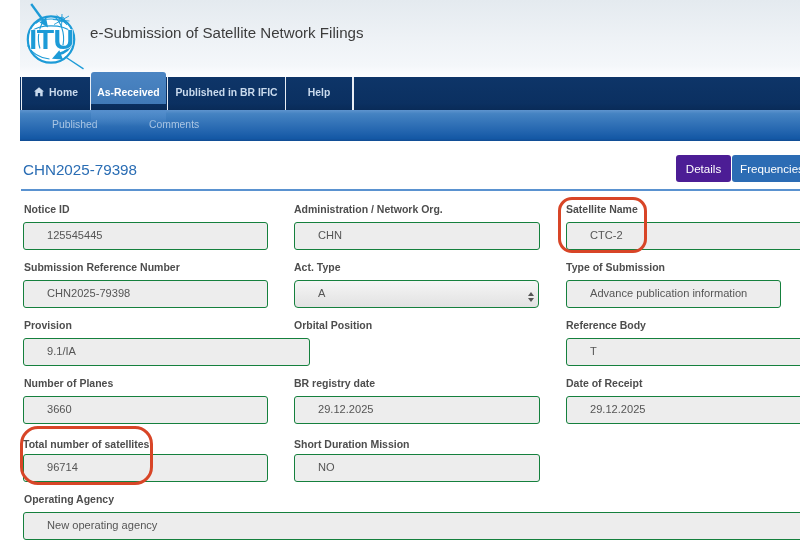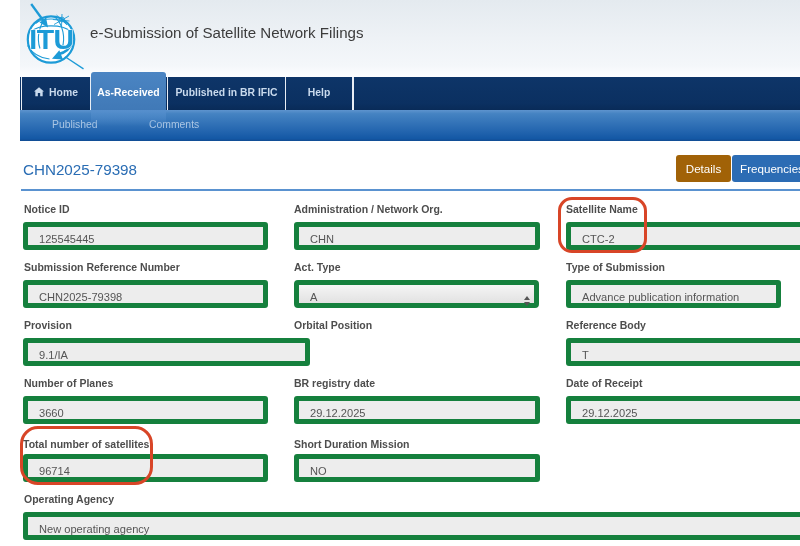--- a/index.html
+++ b/index.html
@@ -5,33 +5,33 @@
 * { margin:0; padding:0; box-sizing:border-box; }
 html,body { width:800px; height:546px; font-family:"Liberation Sans",sans-serif; background:#fff; overflow:hidden; }
 #page { position:relative; width:800px; height:546px;margin-left:20px; }
 .header { position:absolute; left:0; top:0; width:800px; height:77px;
   background:linear-gradient(#e4eaef 0%, #eef2f6 50%, #f4f7fa 85%, #fdfeff 100%); }
 .apptitle { position:absolute; left:70px; top:23.5px; font-size:15.1px; line-height:18px; color:#3c3c3c; }
 .nav { position:absolute; left:0; top:77px; width:800px; height:33px; background:linear-gradient(#0e3568,#0b3061 80%,#092b58); }
 .sep { position:absolute; top:77px; width:1px; height:33px; background:#e9eef5; z-index:3; }
 .tab { position:absolute; top:77px; height:33px; color:#c9daed; font-weight:bold; font-size:10.4px;
   text-align:center; line-height:31px; z-index:2; }
-.tab-active { position:absolute; left:71px; top:72px; width:75px; height:38px; background:linear-gradient(#4b85c3,#4079b7);
+.tab-active { position:absolute; left:71px; top:72px; width:75px; height:32px; background:linear-gradient(#4b85c3,#4079b7);
   border-radius:3px 3px 0 0; color:#fff; font-weight:bold; font-size:10.4px; text-align:center;
   line-height:41px; z-index:2; }
 .subnav { position:absolute; left:0; top:110px; width:791px; height:31px; border-right:1.2px solid #b7cadf;
   background:linear-gradient(#5e94ce 0%, #4583c2 12%, #2264ae 70%, #1458a5 92%, #114c93 100%); }
 .subitem { position:absolute; font-size:10.4px; line-height:12px; color:#aac6e4; top:119px; }
 .title { position:absolute; left:3px; top:160.5px; font-size:15.2px; line-height:18px; color:#2a6db4; }
 .btn { position:absolute; top:155px; height:27px; color:#fff; font-size:11.6px; text-align:center;
   line-height:27px; border-radius:3px; }
 .hr { position:absolute; left:1px; top:189px; width:792px; height:2px; background:#5a92d0; }
 .lbl { position:absolute; font-size:10.5px; font-weight:bold; color:#4d4d4d; line-height:12px; }
-.fld { position:absolute; height:27.5px; background:#ededed; border:5px solid #15803d;
-  border-radius:3px; font-size:11.1px; color:#555; line-height:25.5px; padding-left:11px; }
+.fld { position:absolute; height:27.5px; background:#ededed; border:1px solid #15803d;
+  border-radius:3px; font-size:11.1px; color:#555; line-height:25.5px; padding-left:23px; }
 .sel { background:linear-gradient(#f5f5f5,#e2e2e2); border-radius:4px; width:245px !important; }
 .caret { position:absolute; right:4.5px; top:11px; width:6px; }
 .caret .up { display:block; width:0; height:0; border-left:3px solid transparent; border-right:3px solid transparent;
   border-bottom:4px solid #555; margin-bottom:2px; }
 .caret .dn { display:block; width:0; height:0; border-left:3px solid transparent; border-right:3px solid transparent;
   border-top:4px solid #555; }
 .oval { position:absolute; border:4px solid #d84527; border-radius:15px; z-index:5; }
 .homeicon { display:inline-block; vertical-align:-0.5px; margin-right:5px; }
 </style>
 </head>
@@ -74,21 +74,21 @@
   <div class="tab" style="left:266px;width:66px">Help</div>
   <div class="subnav"></div>
   <div style="position:absolute;left:792.5px;top:110px;width:7.5px;height:31px;
     background:linear-gradient(#113568,#0b2e5d);"></div>
   <div style="position:absolute;left:71px;top:110px;width:75px;height:16px;z-index:1;
     background:linear-gradient(rgba(84,142,205,0.85), rgba(84,142,205,0));"></div>
   <div class="subitem" style="left:32px">Published</div>
   <div class="subitem" style="left:129px">Comments</div>
 
   <div class="title">CHN2025-79398</div>
-  <div class="btn" style="left:656px;width:55px;background:#a16207">Details</div>
+  <div class="btn" style="left:656px;width:55px;background:#4c1d95">Details</div>
   <div class="btn" style="left:712px;width:80px;background:#2c6cb4">Frequencies</div>
   <div class="hr"></div>
 
   <div class="lbl" style="left:4px;top:203px">Notice ID</div>
   <div class="fld" style="left:3px;top:222px;width:245px">125545445</div>
   <div class="lbl" style="left:274px;top:203px">Administration / Network Org.</div>
   <div class="fld" style="left:274px;top:222px;width:246px">CHN</div>
   <div class="lbl" style="left:546px;top:203px">Satellite Name</div>
   <div class="fld" style="left:546px;top:222px;width:254px">CTC-2</div>
 

